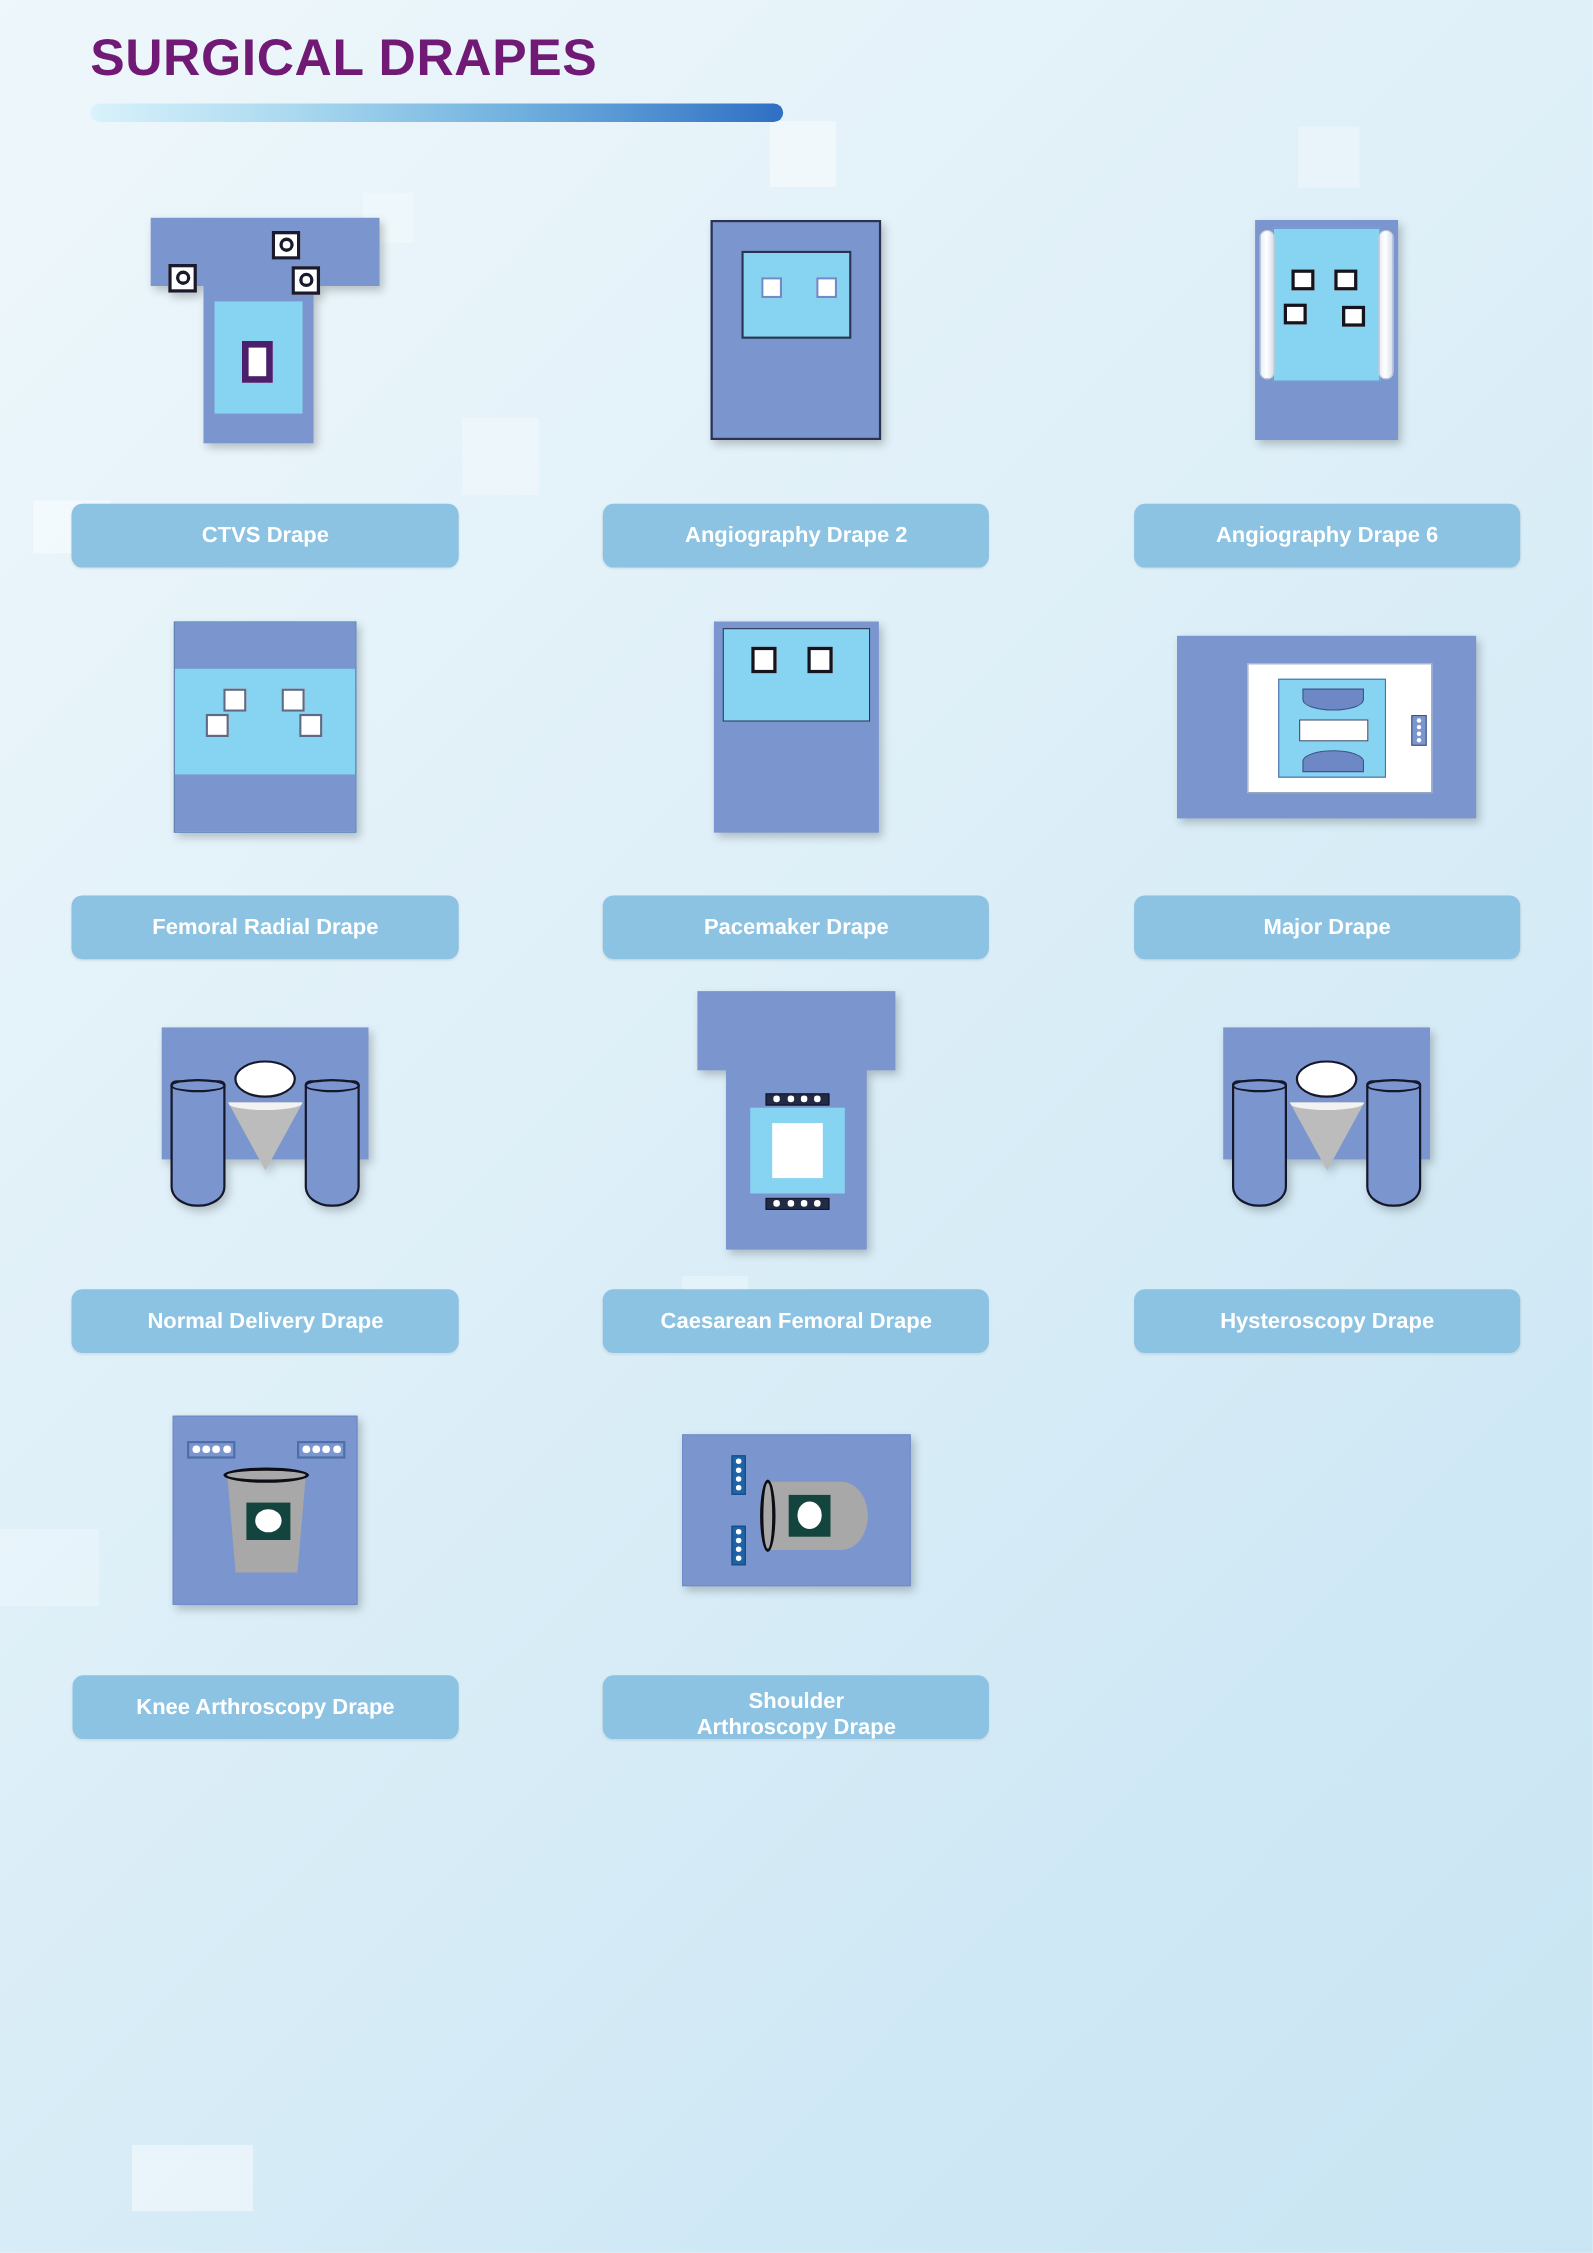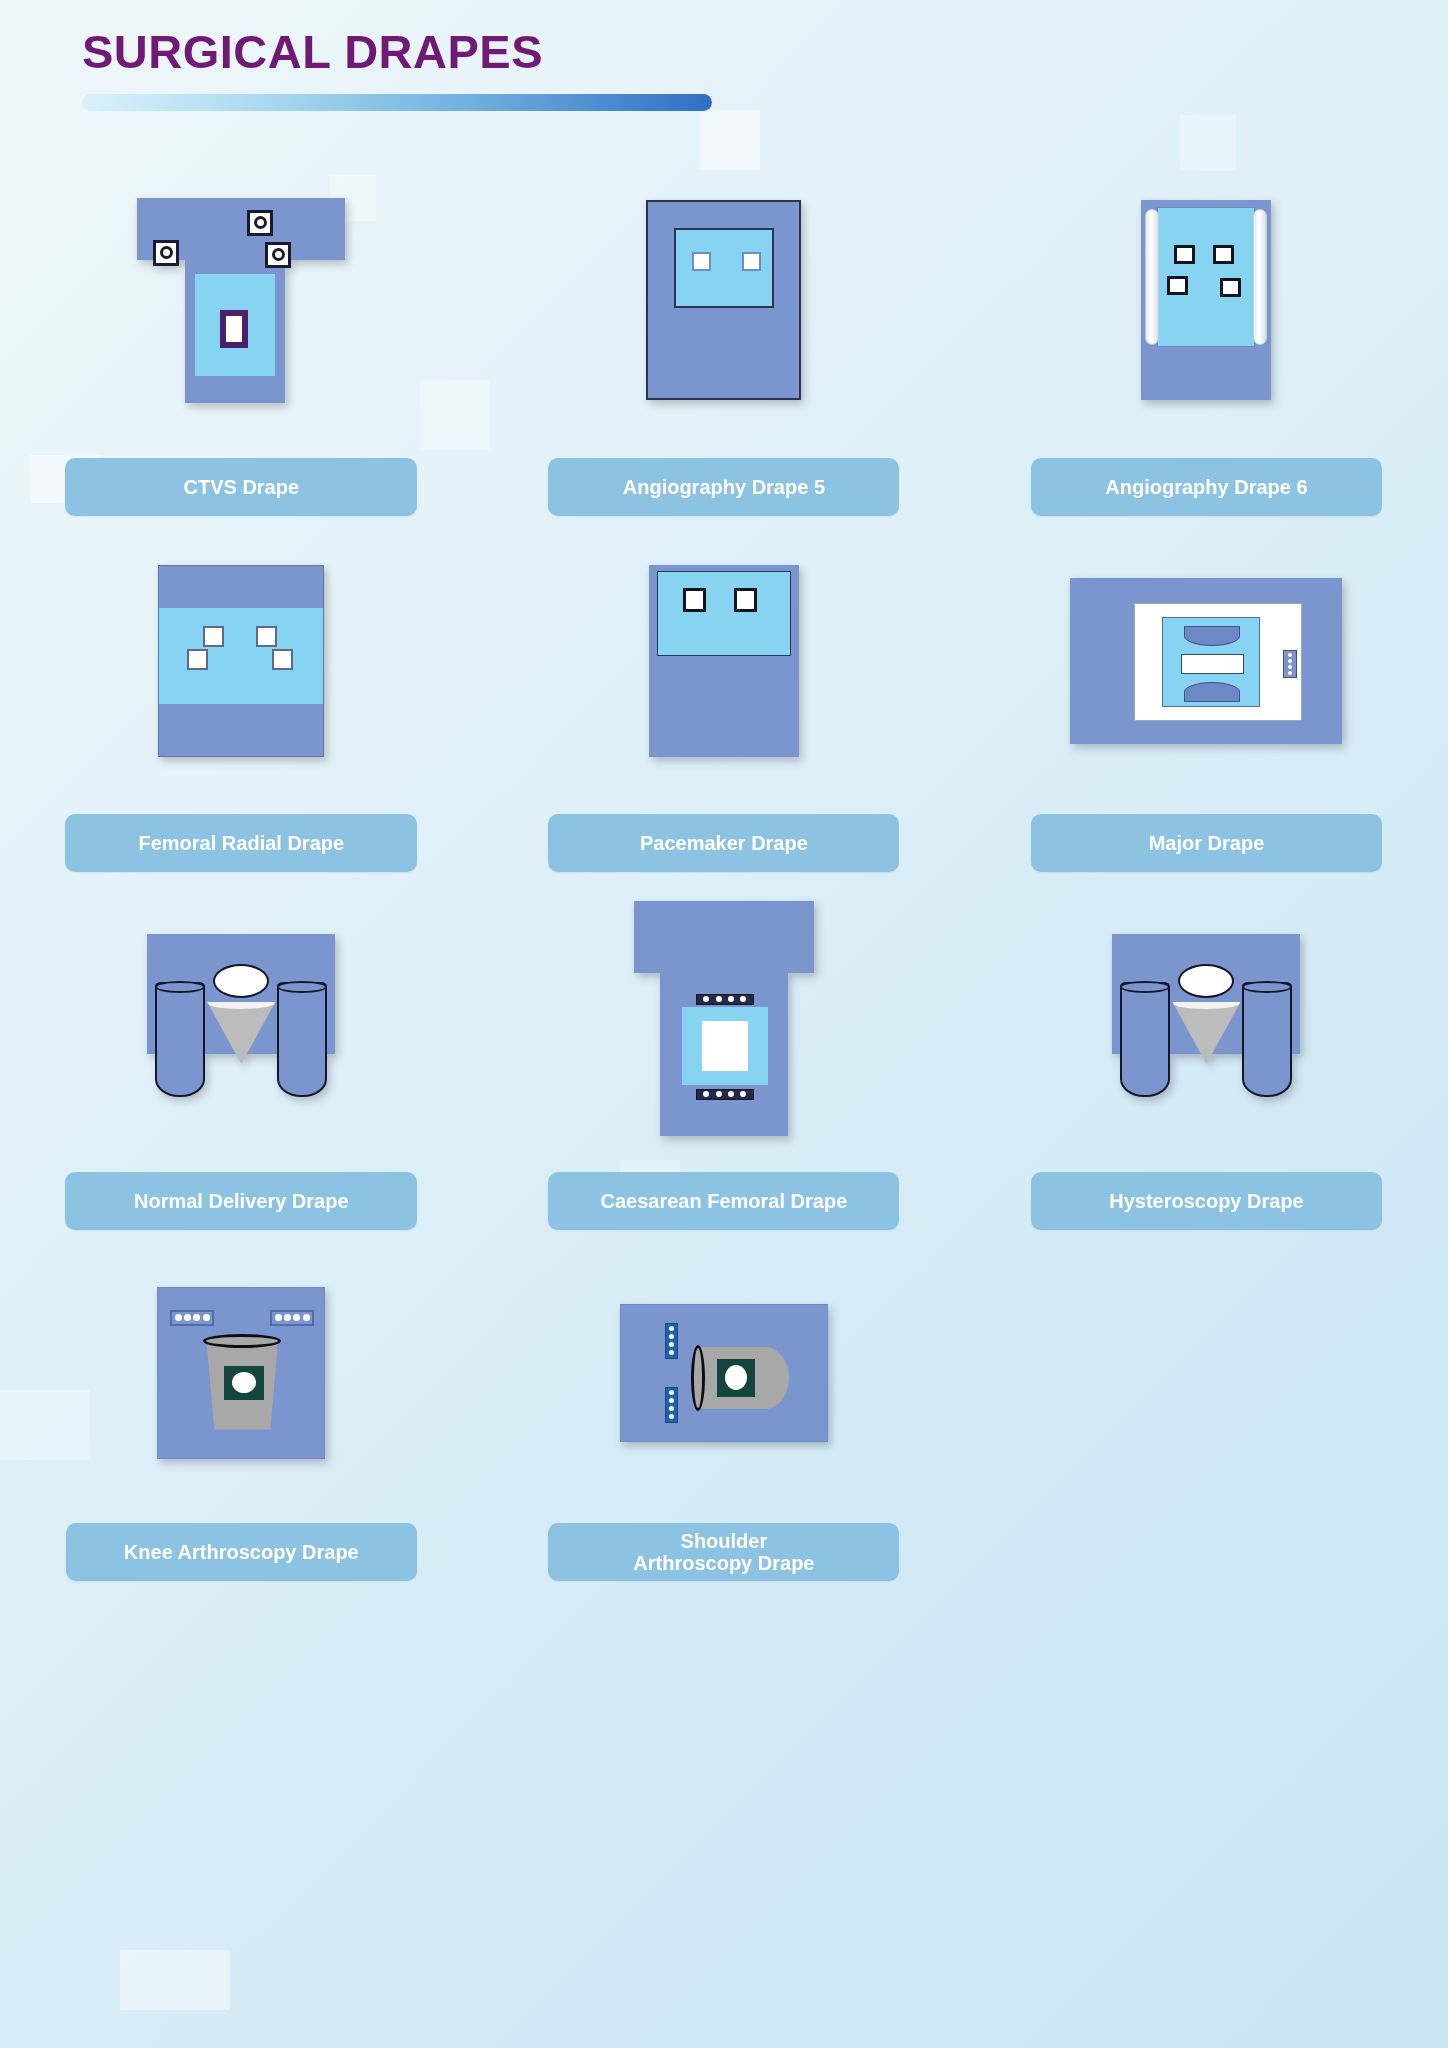--- a/index.html
+++ b/index.html
@@ -34,21 +34,21 @@
   .artbox{position:relative;}
   .label{
     margin-top:8px;
     background:#8cc2e2;border-radius:10px;color:#fff;
     font-size:20px;font-weight:bold;text-align:center;
     display:flex;align-items:center;justify-content:center;
     box-shadow:0 1px 2px rgba(0,0,0,.07);
   }
   .label.w1{width:352px;height:58px;text-align:center;}
   .label.w2{width:351px;height:58px;}
-  .label.two-line{line-height:1.12;}
+  .label.two-line{line-height:1.12;align-items:flex-end;}
 
   
   .r1 .art{height:300px;}
   .r2 .art{height:290px;}
   .r3 .art{height:292px;}
   .r4 .art{height:285px;}
 
   
   .shadow{filter:drop-shadow(3px 4px 4px rgba(0,0,0,.22));}
 
@@ -185,21 +185,21 @@
       </div>
 
       <div class="cell">
         <div class="art">
           <div class="artbox ang1 shadow">
             <div class="panel"></div>
             <div class="fen" style="left:44px;top:50px;"></div>
             <div class="fen" style="left:94px;top:50px;"></div>
           </div>
         </div>
-        <div class="label w2">Angiography Drape 5</div>
+        <div class="label w2">Angiography Drape 2</div>
       </div>
 
       <div class="cell">
         <div class="art">
           <div class="artbox ang2 shadow">
             <div class="body"></div>
             <div class="panel"></div>
             <div class="rail" style="left:4px;"></div>
             <div class="rail" style="left:112px;"></div>
             <div class="fen" style="left:33px;top:45px;"></div>

